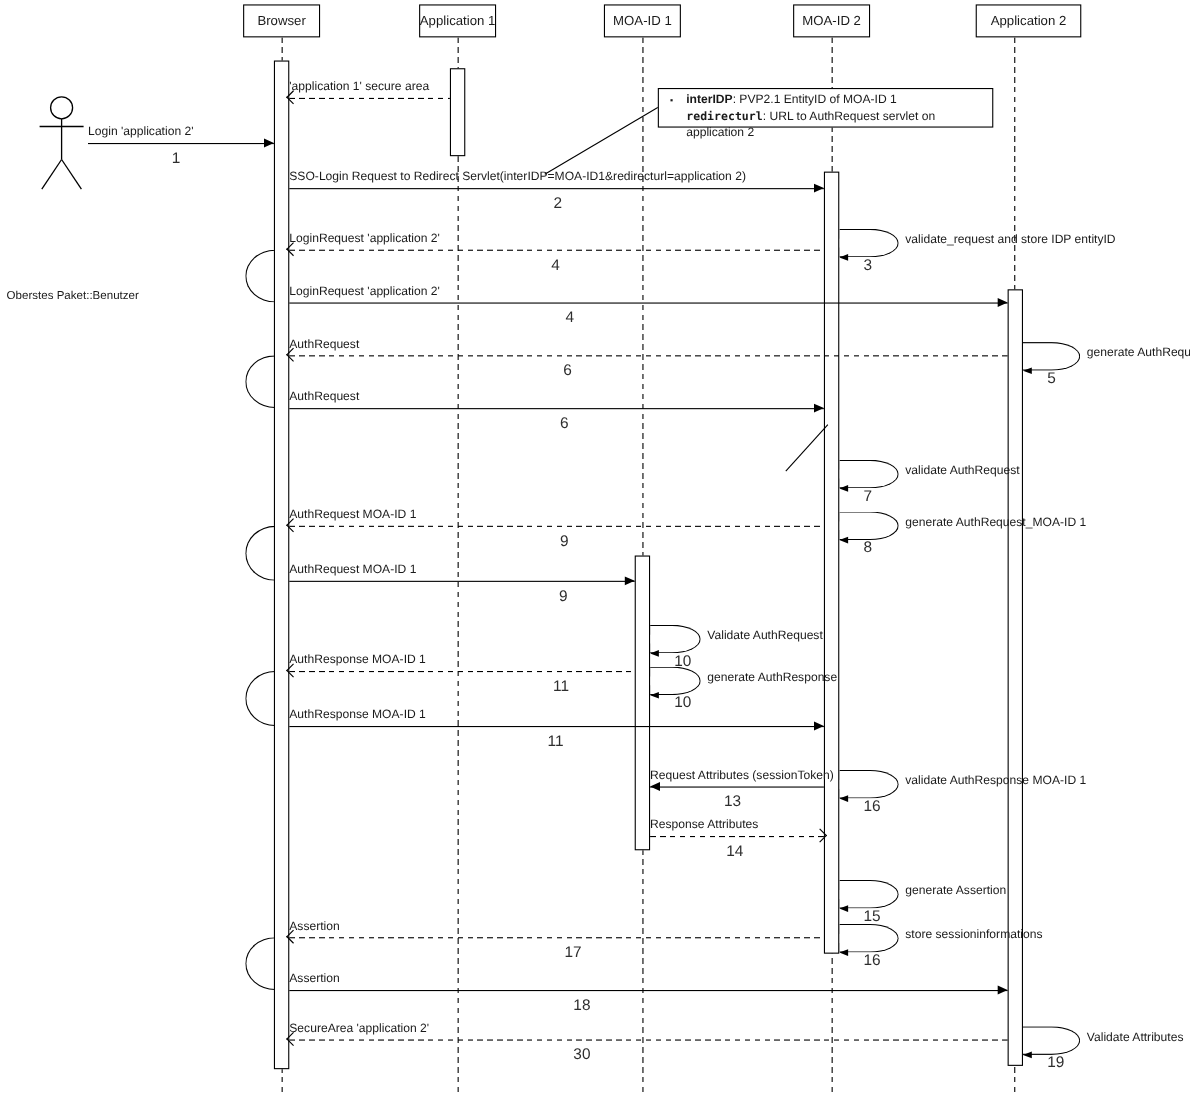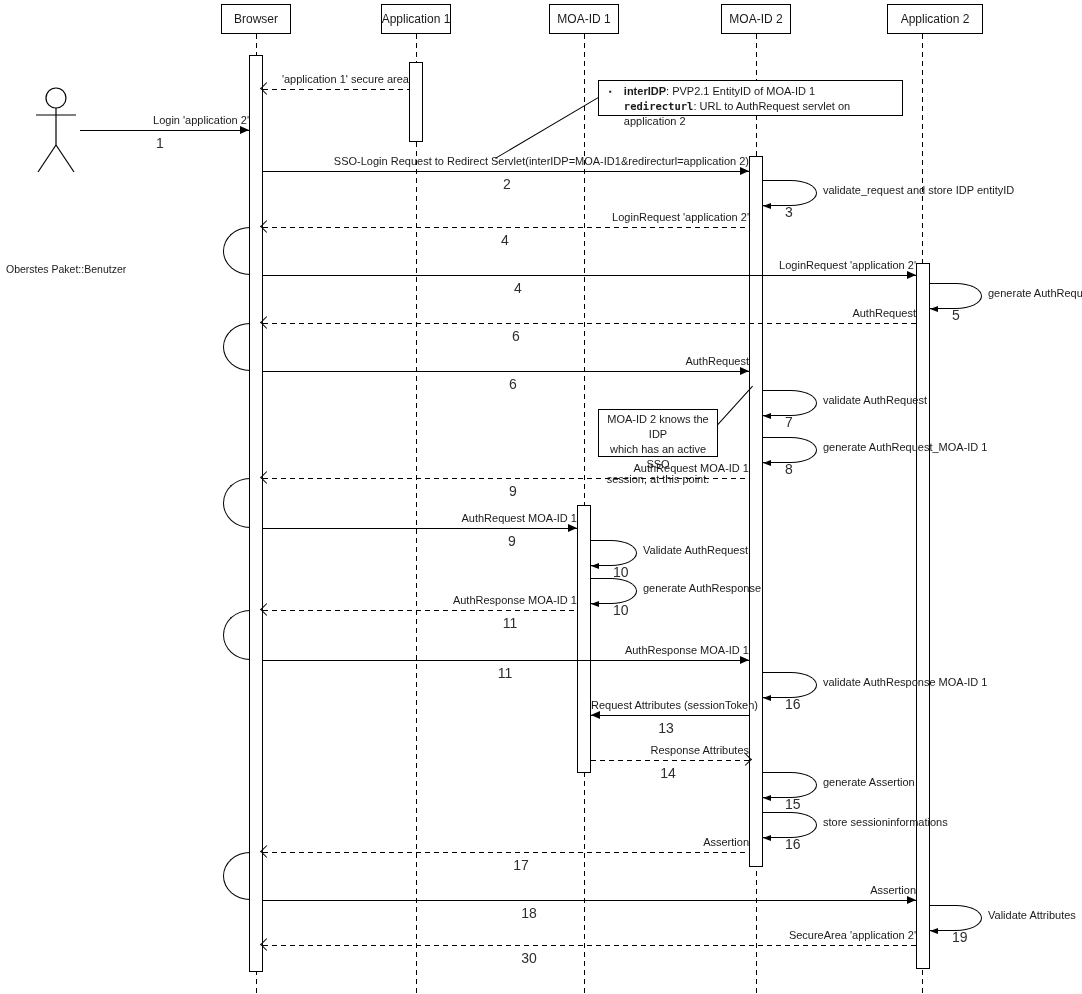--- a/index.html
+++ b/index.html
@@ -5,36 +5,36 @@
   html,body{margin:0;padding:0;background:#fff;}
   #stage{position:relative;width:1082px;height:994px;background:#fff;overflow:hidden;
          font-family:"Liberation Sans",sans-serif;color:#1a1a1a;}
   .lifeline{position:absolute;top:34px;height:960px;width:1px;z-index:1;
             background:repeating-linear-gradient(to bottom,#000 0 5px,transparent 5px 9px);}
   .hdr{position:absolute;top:4px;height:30px;border:1px solid #000;background:#fff;z-index:4;
        display:flex;align-items:center;justify-content:center;font-size:12px;
        box-sizing:border-box;white-space:nowrap;}
   .bar{position:absolute;width:14px;background:#fff;border:1px solid #000;z-index:2;box-sizing:border-box;}
   .msg{position:absolute;z-index:3;}
-  .msg .lbl{position:absolute;left:0;right:0;top:-16px;text-align:right;font-size:11px;
+  .msg .lbl{position:absolute;left:0;right:0;top:-16px;text-align:left;font-size:11px;
             white-space:nowrap;color:#1a1a1a;}
   .msg .line{position:absolute;left:0;right:0;top:0;height:1px;}
   .lsolid{background:#000;}
   .ldash{background:repeating-linear-gradient(to right,#000 0 5px,transparent 5px 9px);}
   .msg .num{position:absolute;top:5px;font-size:14px;color:#2e2e2e;transform:translateX(-50%);}
   .ah-r{position:absolute;right:0;top:-4px;width:0;height:0;border-left:9px solid #000;
         border-top:4px solid transparent;border-bottom:4px solid transparent;}
   .ah-l{position:absolute;left:0;top:-4px;width:0;height:0;border-right:9px solid #000;
         border-top:4px solid transparent;border-bottom:4px solid transparent;}
   .oh-l{position:absolute;left:-1px;top:-5px;width:9px;height:9px;box-sizing:border-box;
         border-left:1px solid #000;border-bottom:1px solid #000;transform:rotate(45deg);}
   .oh-r{position:absolute;right:-1px;top:-5px;width:9px;height:9px;box-sizing:border-box;
         border-top:1px solid #000;border-right:1px solid #000;transform:rotate(45deg);}
   .loop{position:absolute;height:26px;border:1px solid #000;border-left:none;z-index:3;
-        border-radius:0 28px 28px 0 / 0 14px 14px 0;box-sizing:border-box;}
+        border-radius:0 28px 28px 0 / 0 14px 14px 0;box-sizing:border-box;margin-top:28px;}
   .loop .lah{position:absolute;left:0;bottom:-4px;width:0;height:0;border-right:8px solid #000;
              border-top:3px solid transparent;border-bottom:3px solid transparent;}
   .loop .l-lbl{position:absolute;left:calc(100% + 7px);top:3px;font-size:11px;white-space:nowrap;}
   .loop .l-num{position:absolute;left:22px;top:23px;font-size:14px;color:#2e2e2e;}
   .arc{position:absolute;left:223px;width:27px;border:1px solid #000;border-right:none;z-index:2;
        border-radius:27px 0 0 27px / 50% 0 0 50%;box-sizing:border-box;}
   .notebox{position:absolute;border:1px solid #000;background:#fff;z-index:4;box-sizing:border-box;}
   .conn{position:absolute;height:1px;background:#000;transform-origin:0 0;z-index:2;}
   #note1 .nrow{display:flex;padding:3px 6px 0 10px;font-size:11px;line-height:15px;}
   #note1 .bullet{font-size:8px;line-height:15px;margin-right:12px;}
@@ -260,20 +260,15 @@
     <div class="nrow">
       <span class="bullet">▪</span>
       <span>
         <span class="term">interIDP</span><span>: PVP2.1 EntityID of MOA-ID 1</span><br>
         <span class="term mono">redirecturl</span><span>: URL to AuthRequest servlet on application 2</span>
       </span>
     </div>
   </div>
   <div class="conn" style="left:495px;top:158px;width:122px;transform:rotate(-30.6deg)"></div>
 
-  <div class="notebox" id="note2" style="left:598px;top:409px;width:120px;height:48px">
-    <span>MOA-ID 2 knows the IDP</span><br>
-    <span>which has an active SSO</span><br>
-    <span>session, at this point.</span>
-  </div>
   <div class="conn" style="left:714px;top:428px;width:57px;transform:rotate(-47.9deg)"></div>
 
 </div>
 
 </body></html>

